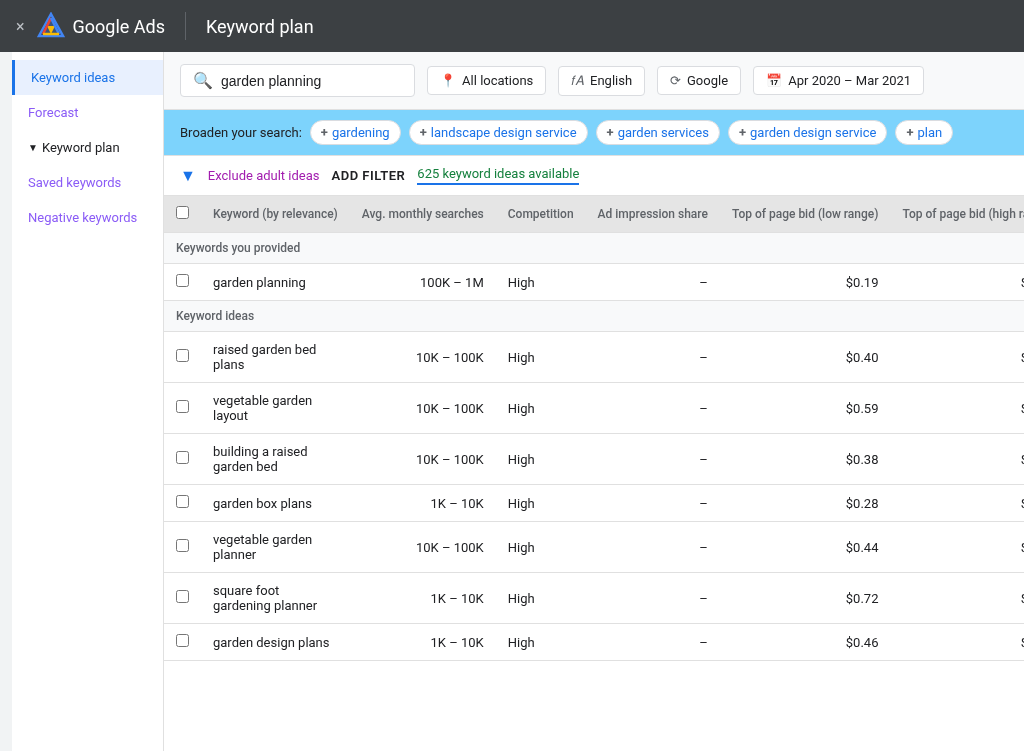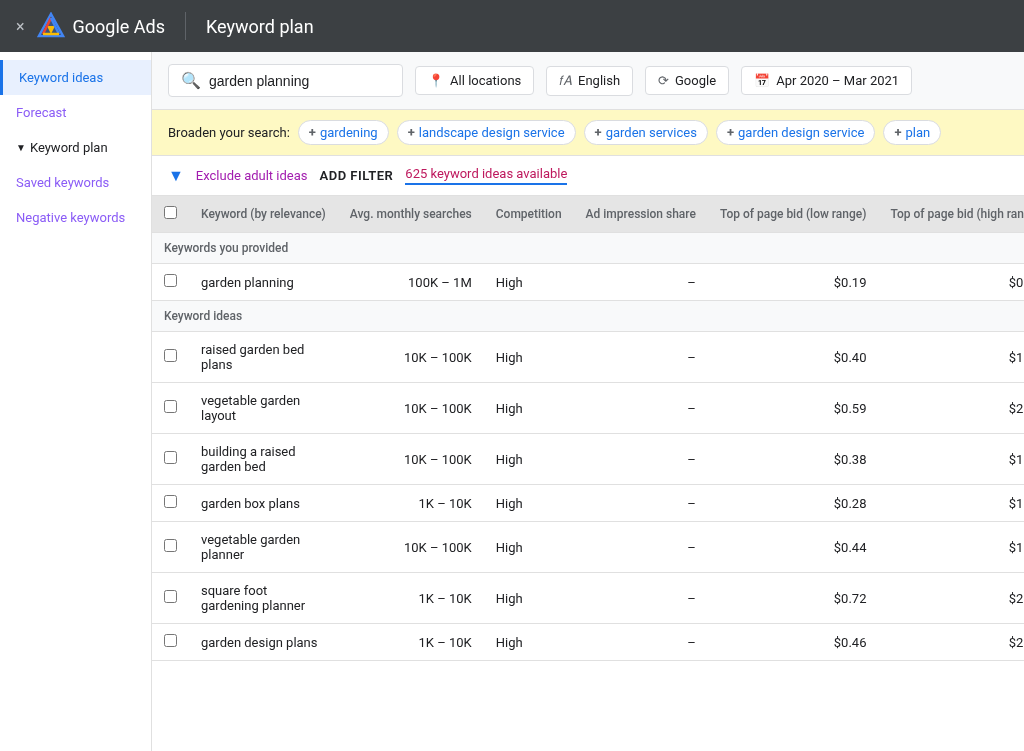--- a/index.html
+++ b/index.html
@@ -15,21 +15,21 @@
       gap: 12px;
       color: white;
     }
     .header-close { color: #bdc1c6; font-size: 16px; cursor: pointer; }
     .header-logo { display: flex; align-items: center; gap: 8px; }
     .header-logo-text { font-size: 18px; font-weight: 400; color: white; }
     .header-divider { width: 1px; height: 28px; background: #5f6368; margin: 0 8px; }
     .header-title { font-size: 18px; color: white; font-weight: 400; }
 
     
-    .layout { display: flex; height: calc(100vh - 52px); }
+    .layout { display: flex; height: calc(100vh - 52px); padding-left: 12px; }
 
     
     .sidebar {
       width: 152px;
       background: white;
       border-right: 1px solid #e0e0e0;
       padding-top: 8px;
       flex-shrink: 0;
     }
     .sidebar-item {
@@ -108,21 +108,21 @@
     }
 
     
     .broaden-area {
       padding: 10px 16px;
       display: flex;
       align-items: center;
       gap: 8px;
       border-bottom: 1px solid #e0e0e0;
       flex-wrap: wrap;
-      background: #fef9c3;
+      background: #7dd3fc;
     }
     .broaden-label { font-size: 13px; color: #202124; white-space: nowrap; }
     .broaden-chip {
       display: flex;
       align-items: center;
       gap: 4px;
       padding: 4px 10px;
       border: 1px solid #dadce0;
       border-radius: 16px;
       background: white;
@@ -145,21 +145,21 @@
     .exclude-link { color: #a21caf; font-size: 13px; cursor: pointer; }
     .add-filter-btn {
       font-size: 13px;
       font-weight: 600;
       color: #202124;
       cursor: pointer;
       letter-spacing: 0.5px;
     }
     .ideas-count {
       font-size: 13px;
-      color: #be185d;
+      color: #15803d;
       border-bottom: 2px solid #1a73e8;
       padding-bottom: 2px;
     }
 
     
     .table-container { overflow: auto; }
     table {
       width: 100%;
       border-collapse: collapse;
       font-size: 13px;

